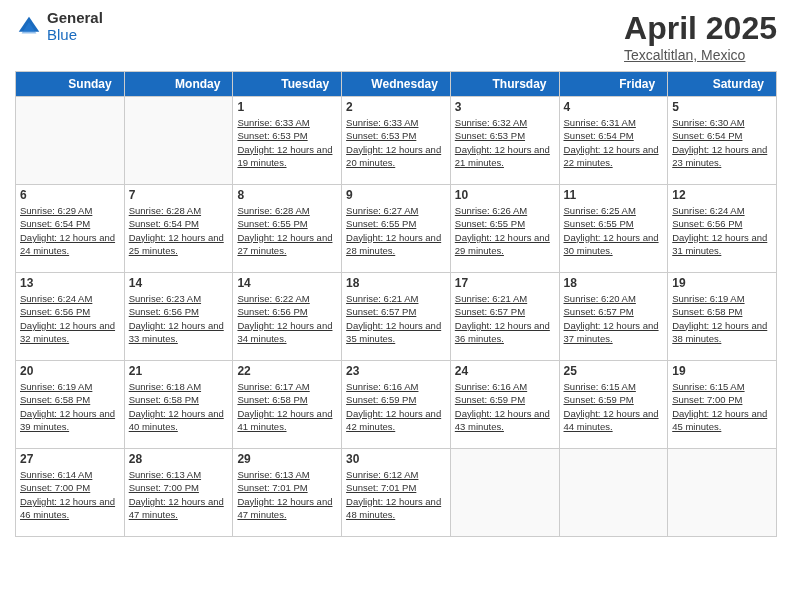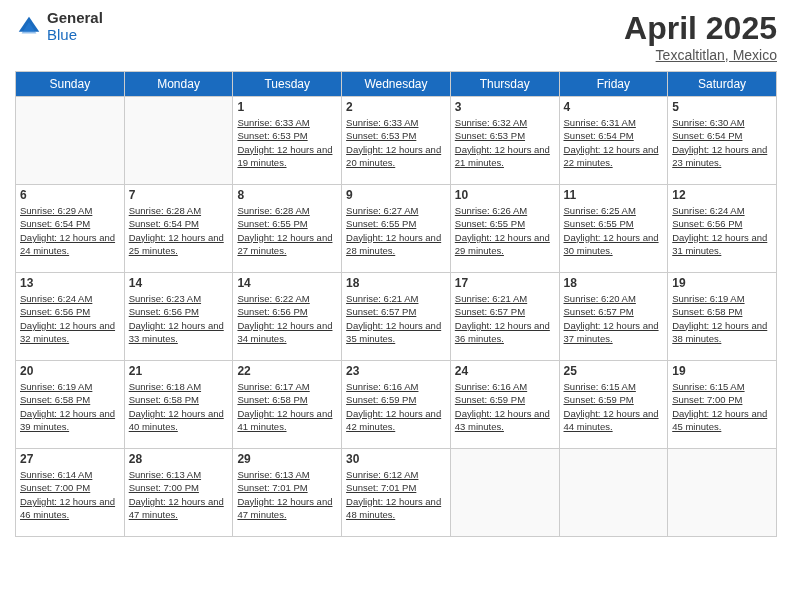--- a/index.html
+++ b/index.html
@@ -41,21 +41,20 @@
     .logo-blue {
       font-size: 15px;
       font-weight: normal;
       color: #1a6bbf;
     }
     .logo-icon {
       width: 28px;
       height: 28px;
     }
     .title-block {
-      text-align: right;
     }
     .month-title {
       font-size: 32px;
       font-weight: bold;
       color: #333;
     }
     .location {
       font-size: 14px;
       color: #555;
       text-decoration: underline;
@@ -64,23 +63,23 @@
       flex: 1;
       border: 1px solid #ccc;
       border-collapse: collapse;
       width: 100%;
       table-layout: fixed;
     }
     .calendar thead tr th {
       background: #1a6bbf;
       color: #fff;
       font-size: 12px;
-      font-weight: normal;
-      text-align: center;
-      padding: 5px 2px;
+      font-weight: bold;
+      text-align: right;
+      padding: 5px 12px;
       border: 1px solid #ccc;
     }
     .calendar tbody tr td {
       border: 1px solid #ccc;
       vertical-align: top;
       padding: 3px 4px;
       font-size: 10px;
       color: #333;
       height: 88px;
     }

